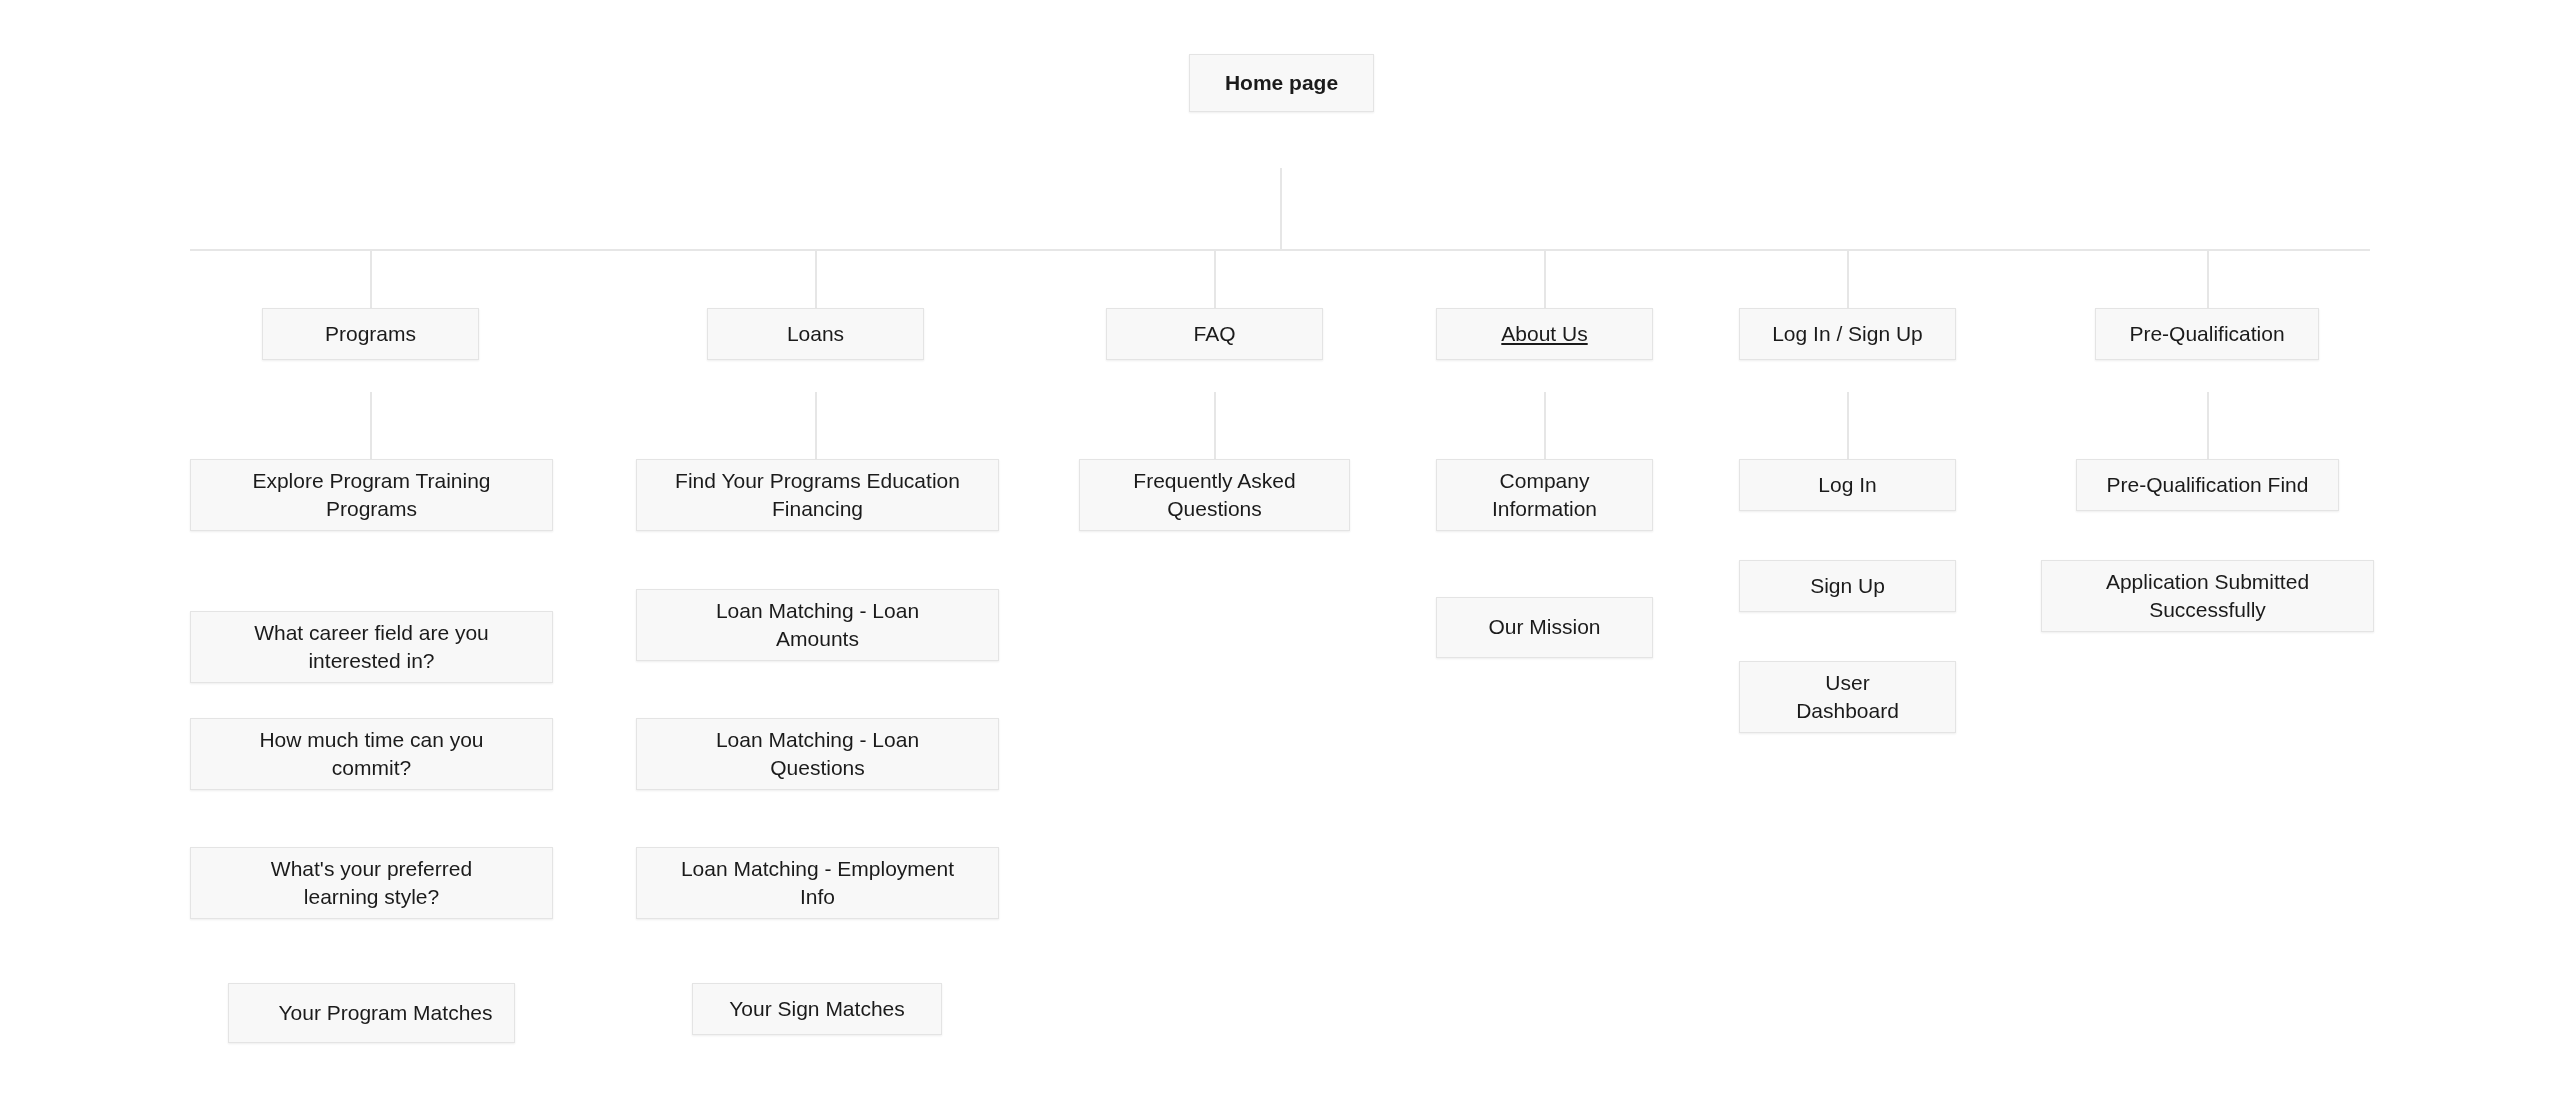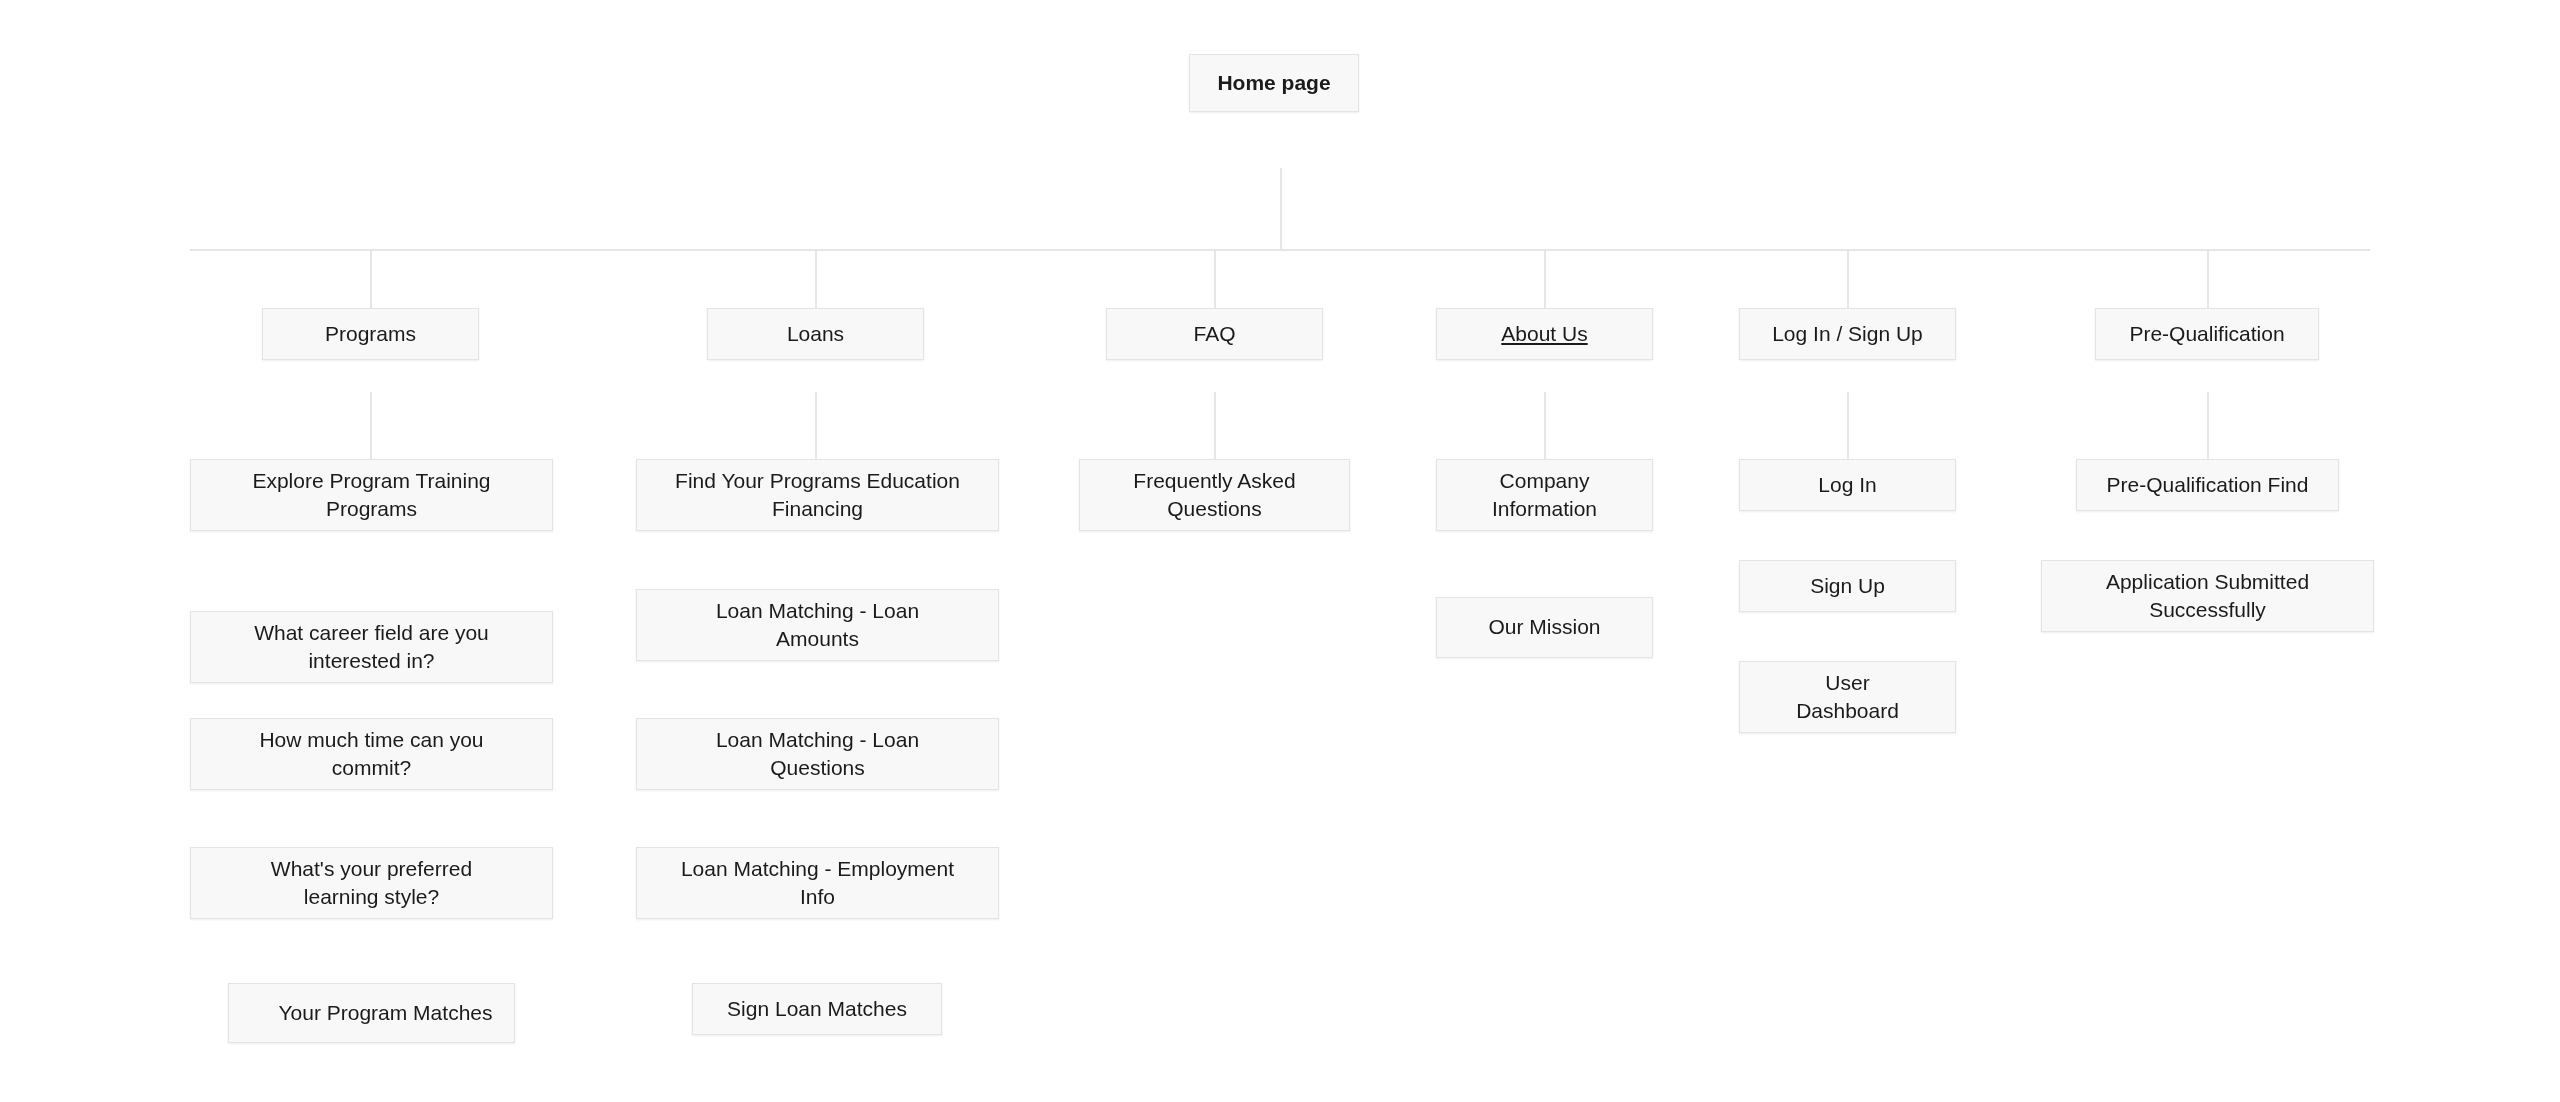--- a/index.html
+++ b/index.html
@@ -53,21 +53,21 @@
   .node.root {
     font-weight: bold;
     background: #f8f8f8;
   }
 </style>
 </head>
 <body>
 
 <div id="canvas">
 
-  <div class="node root" style="left:1189px; top:54px; width:170px; height:58px;">
+  <div class="node root" style="left:1189px; top:54px; width:185px; height:58px;">
     <span class="label">Home page</span>
   </div>
 
   <div class="conn v" style="left:1280px; top:168px; height:82px;"></div>
 
   <div class="conn h" style="left:190px; top:249px; width:2180px;"></div>
 
   <div class="conn v" style="left:370px; top:249px; height:62px;"></div>
   <div class="node" style="left:262px; top:308px; width:217px; height:52px;">
     <span class="label">Programs</span>
@@ -110,21 +110,21 @@
   </div>
   <div class="node" style="left:636px; top:718px; width:363px; height:72px;">
     <span class="label">Loan Matching - Loan
 Questions</span>
   </div>
   <div class="node" style="left:636px; top:847px; width:363px; height:72px;">
     <span class="label">Loan Matching - Employment
 Info</span>
   </div>
   <div class="node" style="left:692px; top:983px; width:250px; height:52px;">
-    <span class="label">Sign Loan Matches</span>
+    <span class="label">Your Sign Matches</span>
   </div>
 
   <div class="conn v" style="left:1214px; top:249px; height:62px;"></div>
   <div class="node" style="left:1106px; top:308px; width:217px; height:52px;">
     <span class="label">FAQ</span>
   </div>
   <div class="conn v" style="left:1214px; top:392px; height:68px;"></div>
 
   <div class="node" style="left:1079px; top:459px; width:271px; height:72px;">
     <span class="label">Frequently Asked

